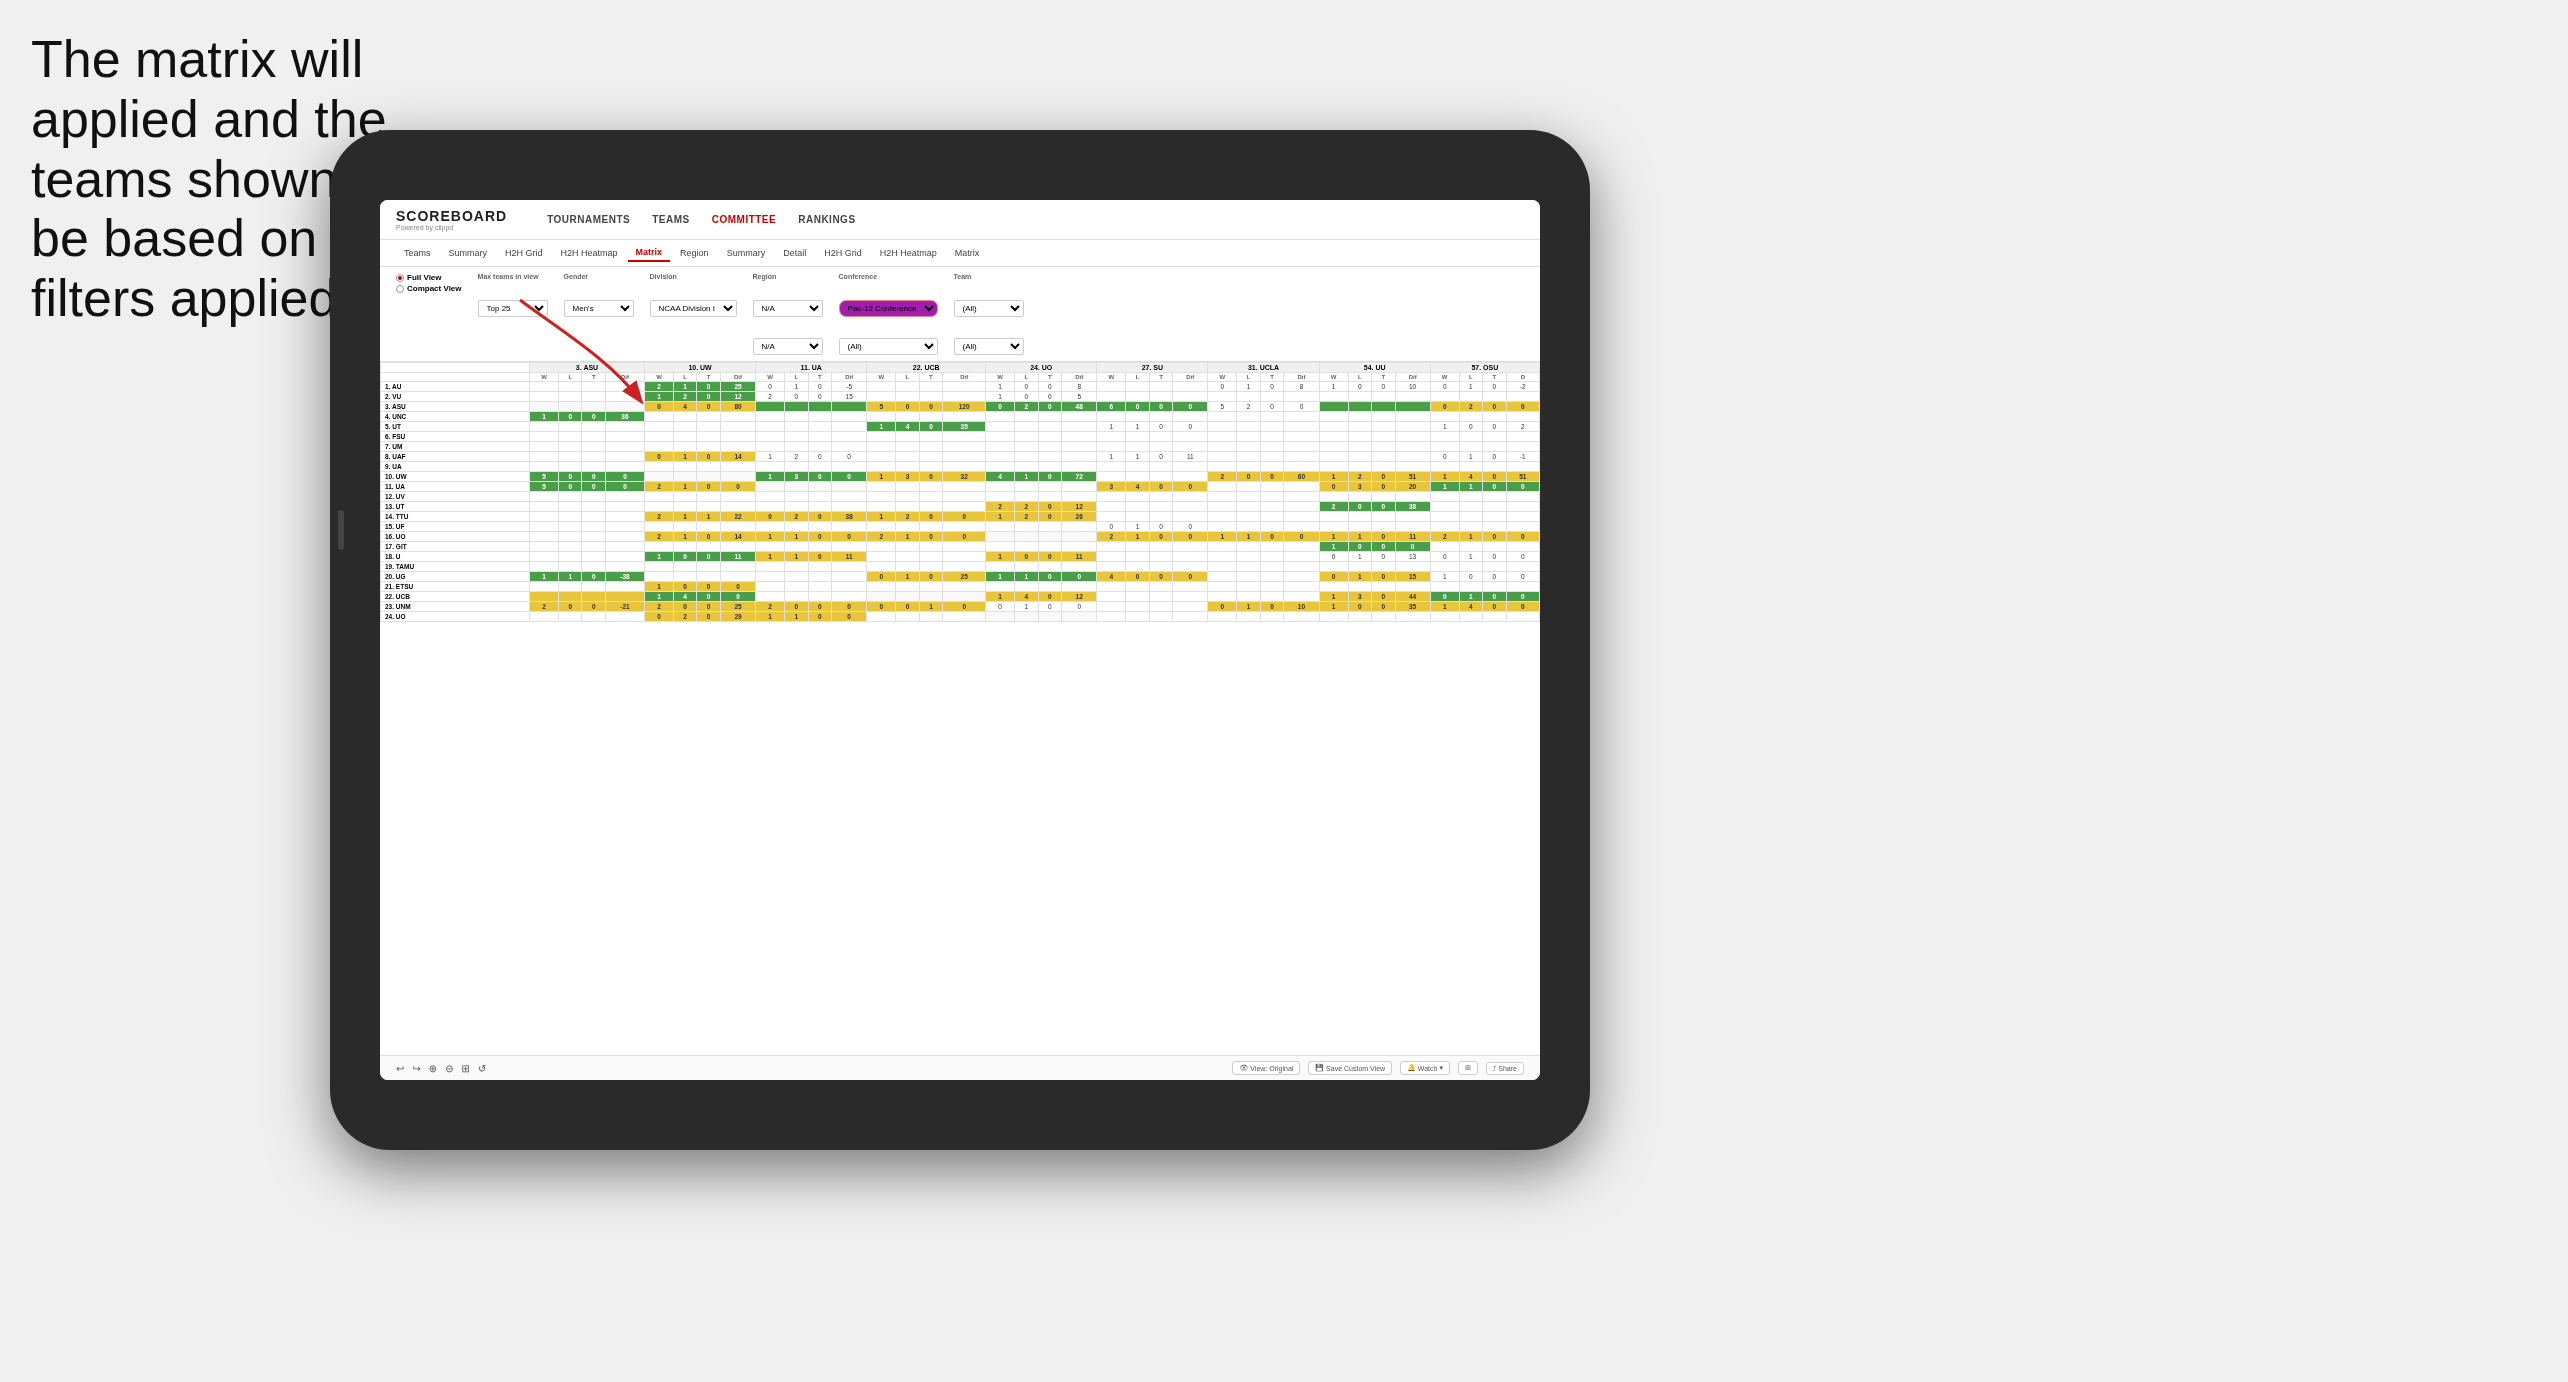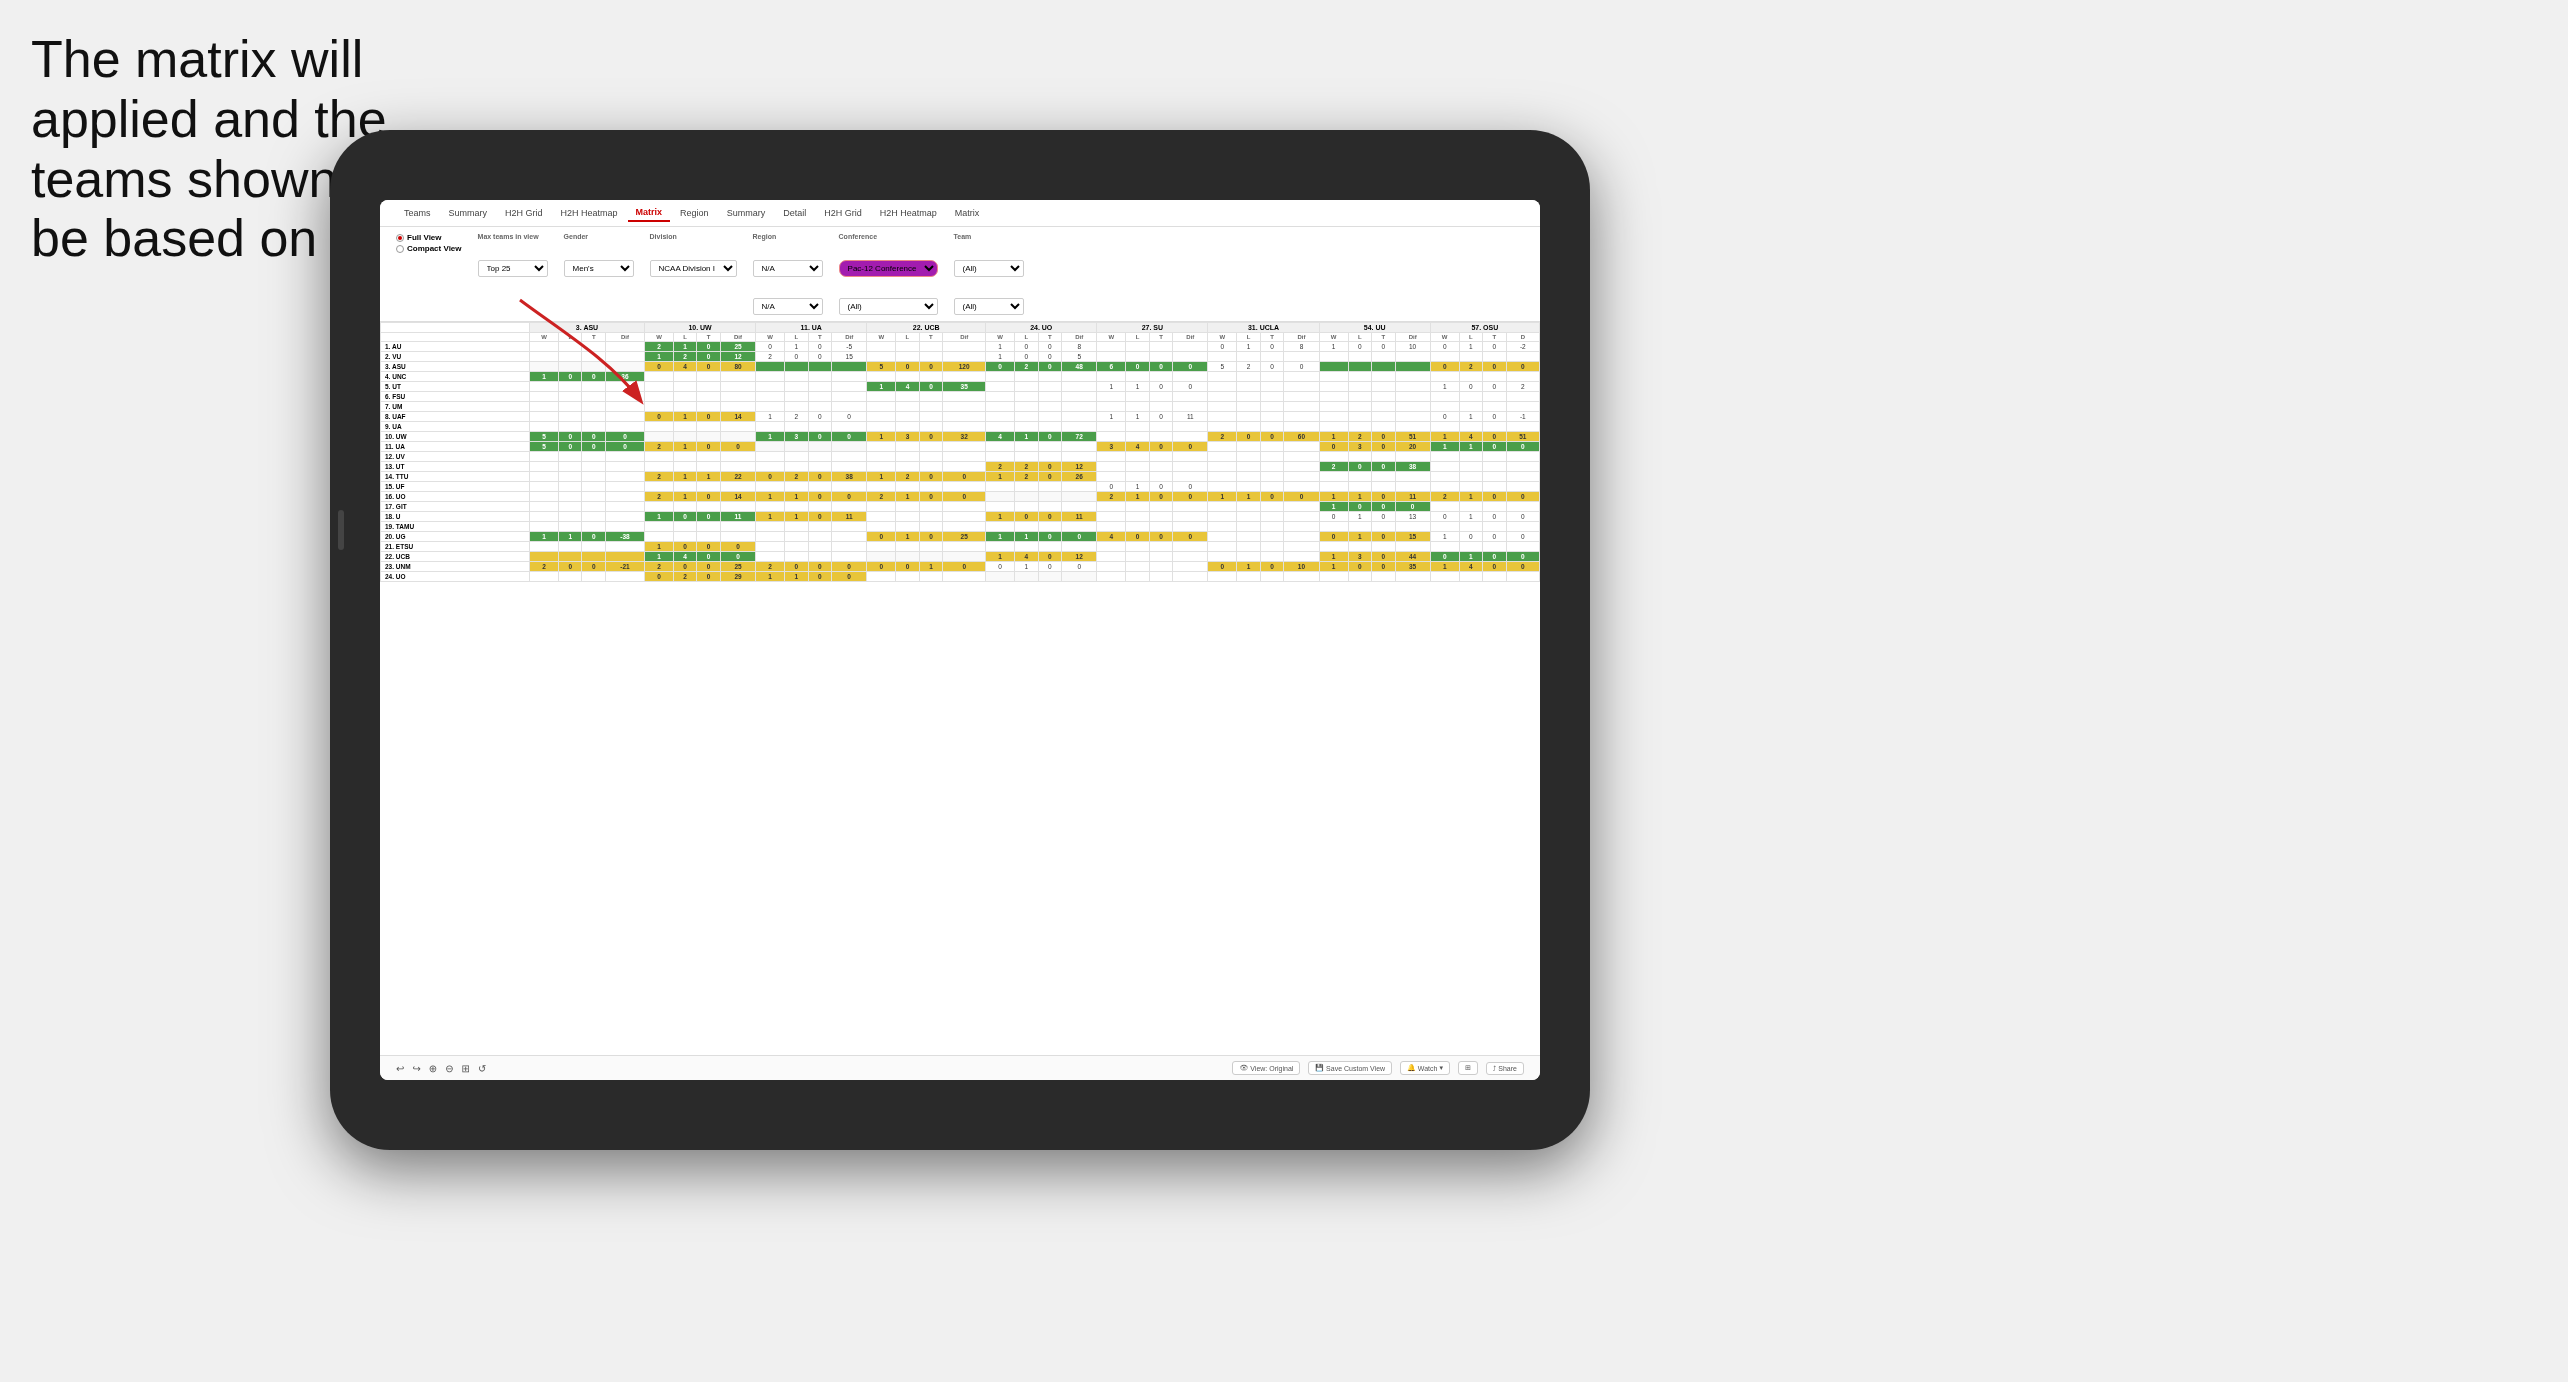--- a/index.html
+++ b/index.html
@@ -267,28 +267,41 @@
     }
   </style>
 </head>
 <body>
 
 <div class="annotation-text">
   <span>The matrix will</span><br>
   <span>applied and the</span><br>
   <span>teams shown will</span><br>
   <span>be based on the</span><br>
+  <span>filters applied</span>
 </div>
 
 <div class="tablet-container">
 
   <div style="position:absolute;left:8px;top:380px;width:6px;height:40px;background:#444;border-radius:3px;"></div>
 
   <div class="tablet-screen">
 
+    <div class="top-nav">
+      <div class="logo-area">
+        <span class="logo-title">SCOREBOARD</span>
+        <span class="logo-subtitle">Powered by clippd</span>
+      </div>
+      <div class="nav-items">
+        <span class="nav-item">TOURNAMENTS</span>
+        <span class="nav-item">TEAMS</span>
+        <span class="nav-item active">COMMITTEE</span>
+        <span class="nav-item">RANKINGS</span>
+      </div>
+    </div>
 
     <div class="sub-nav">
       <span class="sub-nav-item">Teams</span>
       <span class="sub-nav-item">Summary</span>
       <span class="sub-nav-item">H2H Grid</span>
       <span class="sub-nav-item">H2H Heatmap</span>
       <span class="sub-nav-item active">Matrix</span>
       <span class="sub-nav-item">Region</span>
       <span class="sub-nav-item">Summary</span>
       <span class="sub-nav-item">Detail</span>

